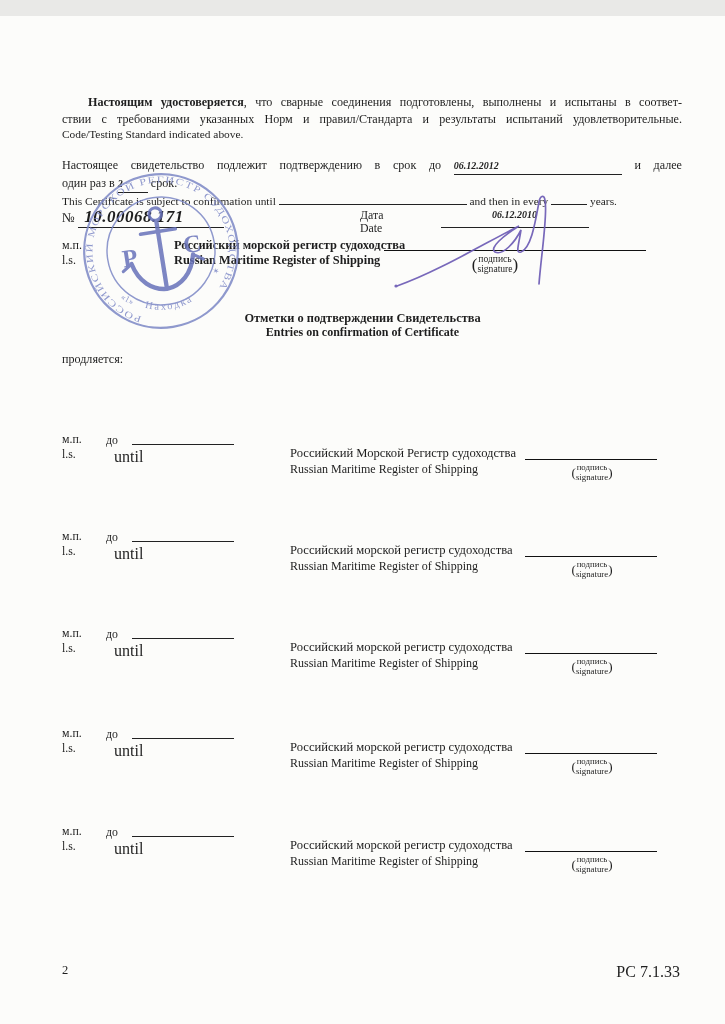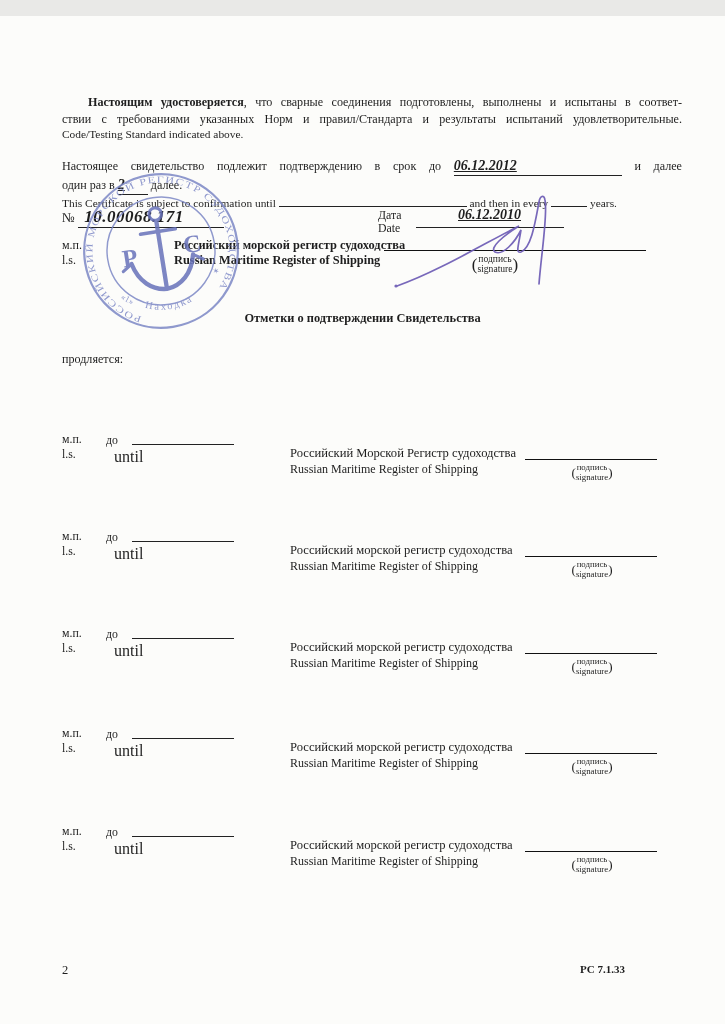--- a/index.html
+++ b/index.html
@@ -27,30 +27,30 @@
   .indent{display:inline-block;width:26px;}
   b{font-weight:bold;}
   
   .para-certify{top:78px;left:62px;width:620px;}
   .para-certify .ru{font-size:12.1px;line-height:16.5px;}
   .para-certify .en{font-size:11.4px;line-height:14.8px;}
   
   .para-confirm{top:141px;left:62px;width:620px;font-size:12.1px;line-height:17px;}
   .para-confirm .en{font-size:11.4px;}
   .blank{display:inline-block;border-bottom:1.1px solid var(--line);text-align:center;vertical-align:baseline;}
-  .hand{font-style:italic;font-weight:bold;font-size:14px;text-decoration:underline;}
+  .hand{font-style:italic;font-weight:bold;font-size:10px;}
   .b-date{width:168px;}
   .b-years{width:30px;}
   .b-until{width:188px;}
   .b-every{width:36px;}
   
   .num-row{top:191px;left:62px;font-size:13.5px;}
   .cert-no{font-style:italic;font-weight:bold;font-size:17px;border-bottom:1.6px solid var(--line);padding:0 40px 1px 6px;letter-spacing:.5px;}
   
-  .date-block{top:193px;left:378px;display:flex;align-items:flex-start;font-size:11.8px;line-height:12.5px;}
+  .date-block{top:193px;left:360px;display:flex;align-items:flex-start;font-size:11.8px;line-height:12.5px;gap:43px;}
   .date-labels{display:flex;flex-direction:column;}
   .date-value{margin-left:14px;width:148px;border-bottom:1.2px solid var(--line);text-align:center;height:19px;}
   
   .reg-row{top:222px;left:62px;display:flex;font-size:12px;line-height:14.5px;}
   .mp-col{width:112px;display:flex;flex-direction:column;}
   .reg-col-b{font-weight:bold;font-size:12.4px;line-height:15px;}
   .top-sig-line{top:213px;left:384px;width:262px;height:22px;border-bottom:1.4px solid #111;}
   .sig-cap{display:flex;align-items:center;justify-content:center;line-height:1;}
   .sig-cap .par{font-weight:400;}
   .sig-cap .words{display:flex;flex-direction:column;align-items:center;font-family:Liberation Serif, serif;}
@@ -73,21 +73,21 @@
   .entry-block .until{position:absolute;left:52px;top:16px;font-size:16px;}
   .entry-block .uline{position:absolute;left:70px;top:0;width:102px;height:13px;border-bottom:1.2px solid var(--line);}
   .entry-block .reg{position:absolute;left:228px;top:13px;font-size:12.6px;line-height:16px;}
   .entry-block .reg .en{font-size:12px;}
   .entry-block .rline{position:absolute;left:463px;top:14px;width:132px;height:14px;border-bottom:1.5px solid #111;}
   .entry-block .scap{position:absolute;left:474px;top:31px;width:112px;}
   .entry-block .scap .par{font-size:13px;}
   .entry-block .scap .words{font-size:8.8px;line-height:9.5px;}
   
   .page-num{top:947px;left:62px;font-size:12.5px;}
-  .form-code{top:947px;left:580px;width:100px;font-weight:bold;font-size:11px;}
+  .form-code{top:947px;left:580px;width:100px;text-align:right;font-weight:normal;font-size:16px;}
   
   .stamp{top:152px;left:78px;transform:rotate(-9deg);opacity:.85;}
   .signature{top:172px;left:391px;opacity:.92;}
 </style>
 </head>
 <body>
 
 <div class="page">
 
   <div class="abs para-certify">
@@ -98,21 +98,21 @@
 
   <div class="abs para-confirm">
     <div class="jline">
       <span>Настоящее свидетельство подлежит подтверждению в срок до</span>
       <span class="blank b-date"><span class="hand">06.12.2012</span></span>
       <span>и далее</span>
     </div>
     <div class="lastline">
       <span>один раз в</span>
       <span class="blank b-years"><span class="hand">2</span></span>
-      <span>далее.</span>
+      <span>срок.</span>
     </div>
     <div class="en lastline">
       <span>This Certificate is subject to confirmation until</span>
       <span class="blank b-until"></span>
       <span>and then in every</span>
       <span class="blank b-every"></span>
       <span>years.</span>
     </div>
   </div>
 
@@ -176,20 +176,21 @@
     </g>
   </svg>
 
   <svg class="abs signature" width="170" height="105" viewBox="0 0 170 105">
     <circle cx="5" cy="98" r="1.6" fill="var(--sig)"></circle>
     <path d="M 6,98 C 46,84 96,54 128,38 C 112,48 98,60 104,64 C 112,68 124,54 130,42 C 128,56 124,66 130,64 C 140,60 144,36 148,14 C 149,8 153,6 154,12 C 157,26 150,68 148,96" fill="none" stroke="var(--sig)" stroke-width="1.7" stroke-linecap="round"></path>
   </svg>
 
   <div class="abs entries-title">
     <div class="ru">Отметки о подтверждении Свидетельства</div>
+    <div class="en">Entries on confirmation of Certificate</div>
   </div>
 
   <div class="abs para-intro">
     <div class="ru lastline">продляется:</div>
   </div>
 
   <div class="abs entry-block" style="top:416px">
     <span class="mp">м.п.</span>
     <span class="ls">l.s.</span>
     <span class="do">до</span>

